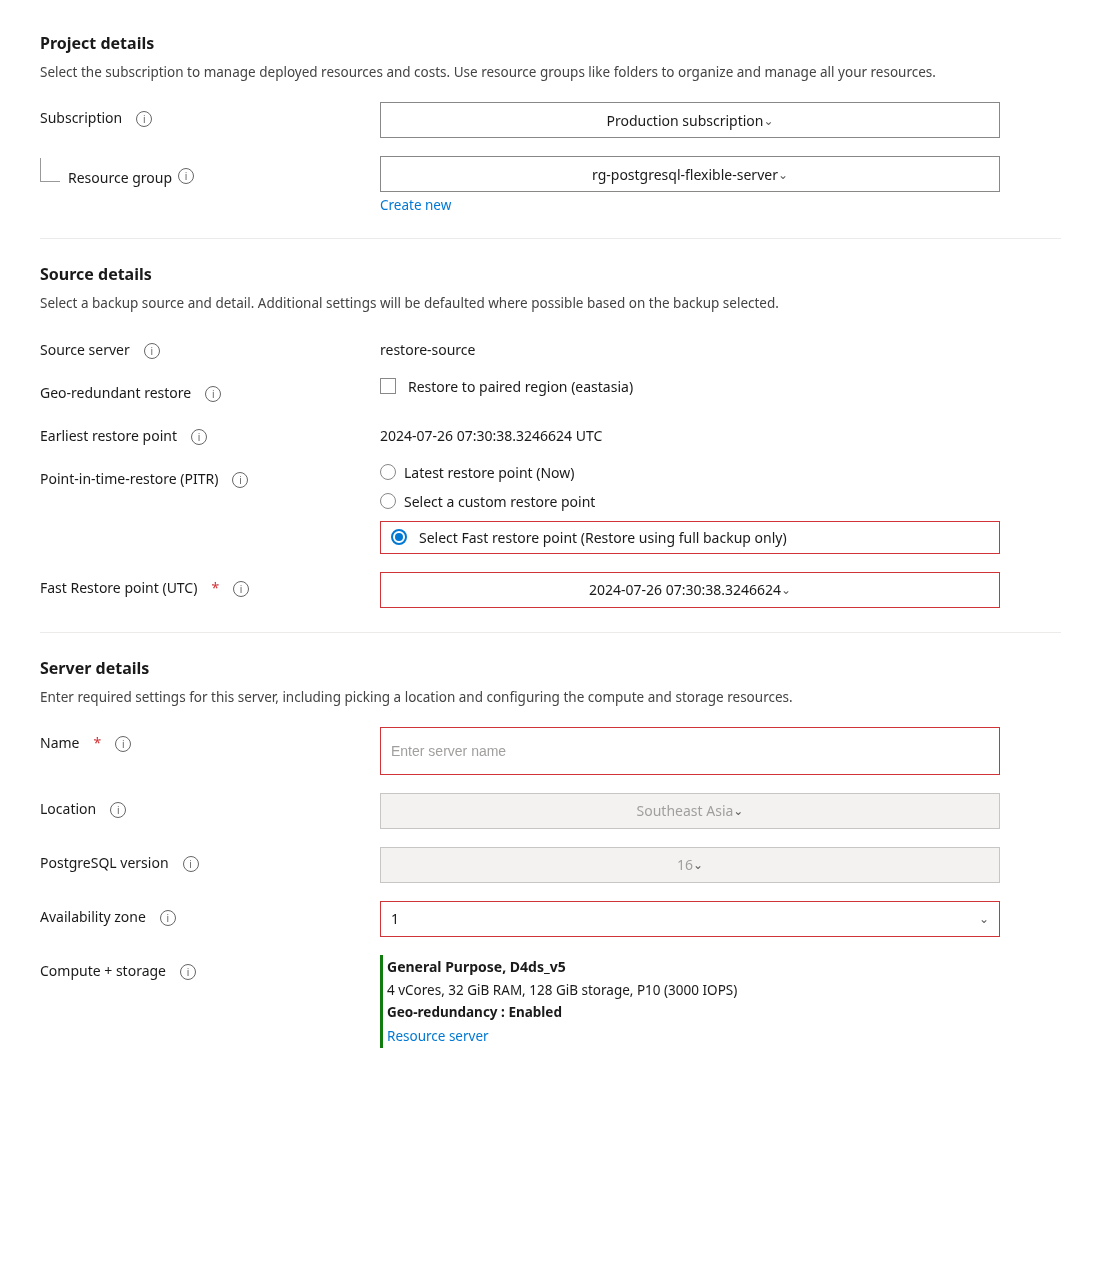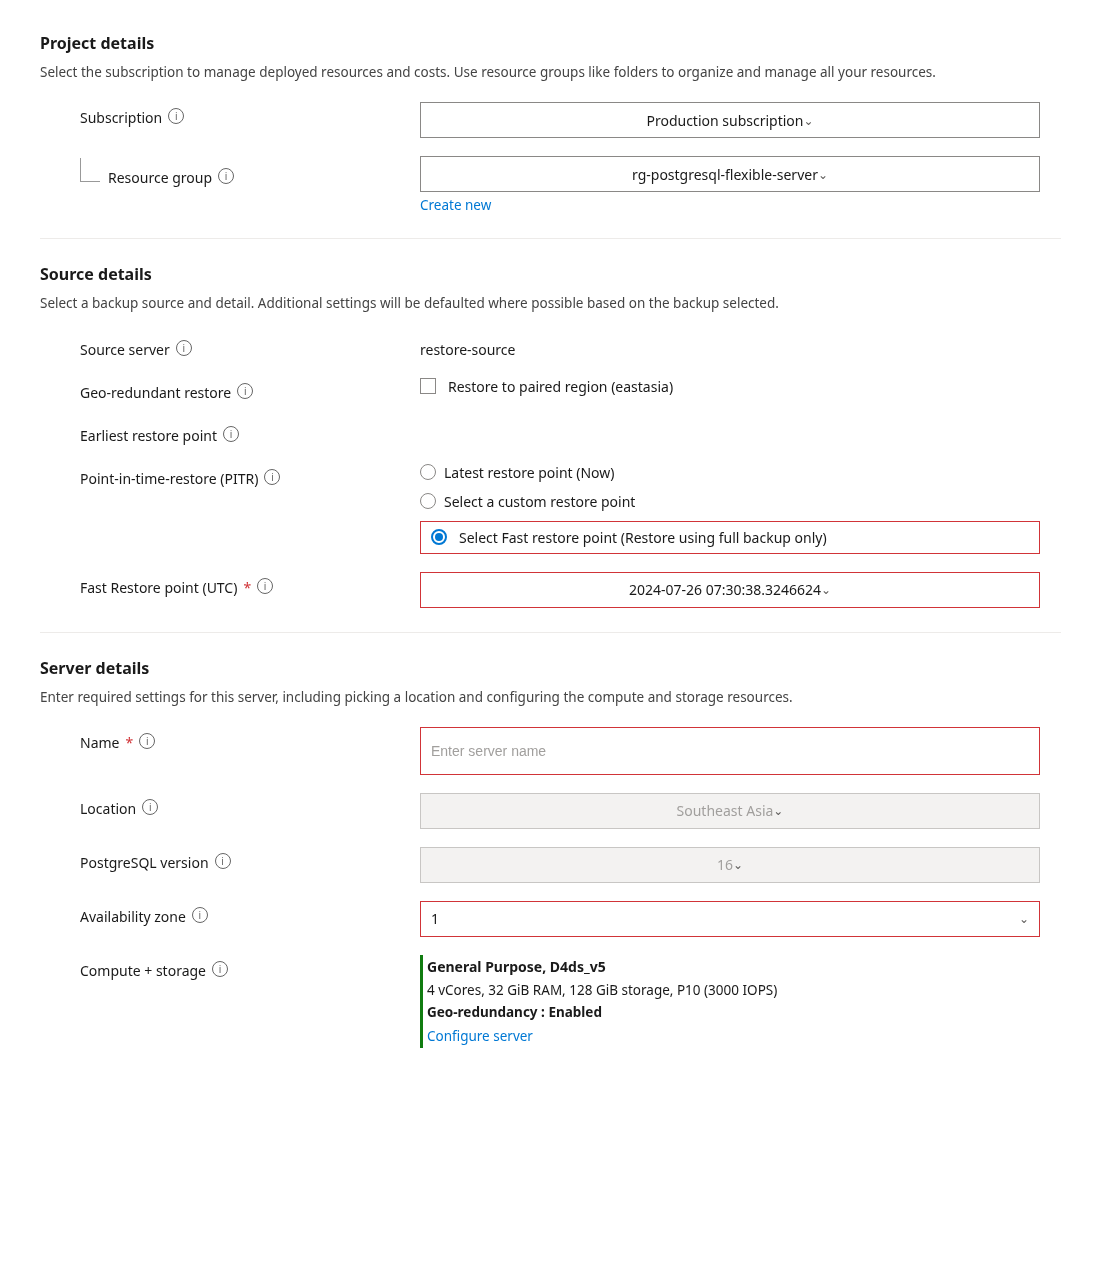--- a/index.html
+++ b/index.html
@@ -31,23 +31,22 @@
       margin-bottom: 18px;
     }
 
     .form-label {
       width: 340px;
       min-width: 340px;
       padding-top: 6px;
       font-size: 14px;
       color: #1a1a1a;
       display: flex;
-      align-items: flex-start;
-      gap: 6px;
-      margin-left: 40px;
+      align-items: flex-end;
+      gap: 14px;
     }
 
     .required-star {
       color: #d13438;
       font-size: 14px;
     }
 
     .info-icon {
       display: inline-flex;
       align-items: center;
@@ -313,20 +312,23 @@
         <div class="checkbox-box"></div>
         <span>Restore to paired region (eastasia)</span>
       </div>
     </div>
   </div>
 
   <div class="form-row">
     <div class="form-label">
       <span>Earliest restore point</span>
       <span class="info-icon">i</span>
+    </div>
+    <div class="form-control">
+      <div class="static-value">2024-07-26 07:30:38.3246624 UTC</div>
     </div>
   </div>
 
   <div class="form-row">
     <div class="form-label">
       <span>Point-in-time-restore (PITR)</span>
       <span class="info-icon">i</span>
     </div>
     <div class="form-control">
       <div class="radio-group">
@@ -420,17 +422,17 @@
   <div class="form-row">
     <div class="form-label">
       <span>Compute + storage</span>
       <span class="info-icon">i</span>
     </div>
     <div class="form-control">
       <div class="compute-storage-box">
         <div class="compute-title">General Purpose, D4ds_v5</div>
         <div class="compute-detail">4 vCores, 32 GiB RAM, 128 GiB storage, P10 (3000 IOPS)</div>
         <div class="geo-label">Geo-redundancy : Enabled</div>
-        <a class="configure-link">Configure server</a>
+        <a class="configure-link">Resource server</a>
       </div>
     </div>
   </div>
 </div>
 
 </body></html>

